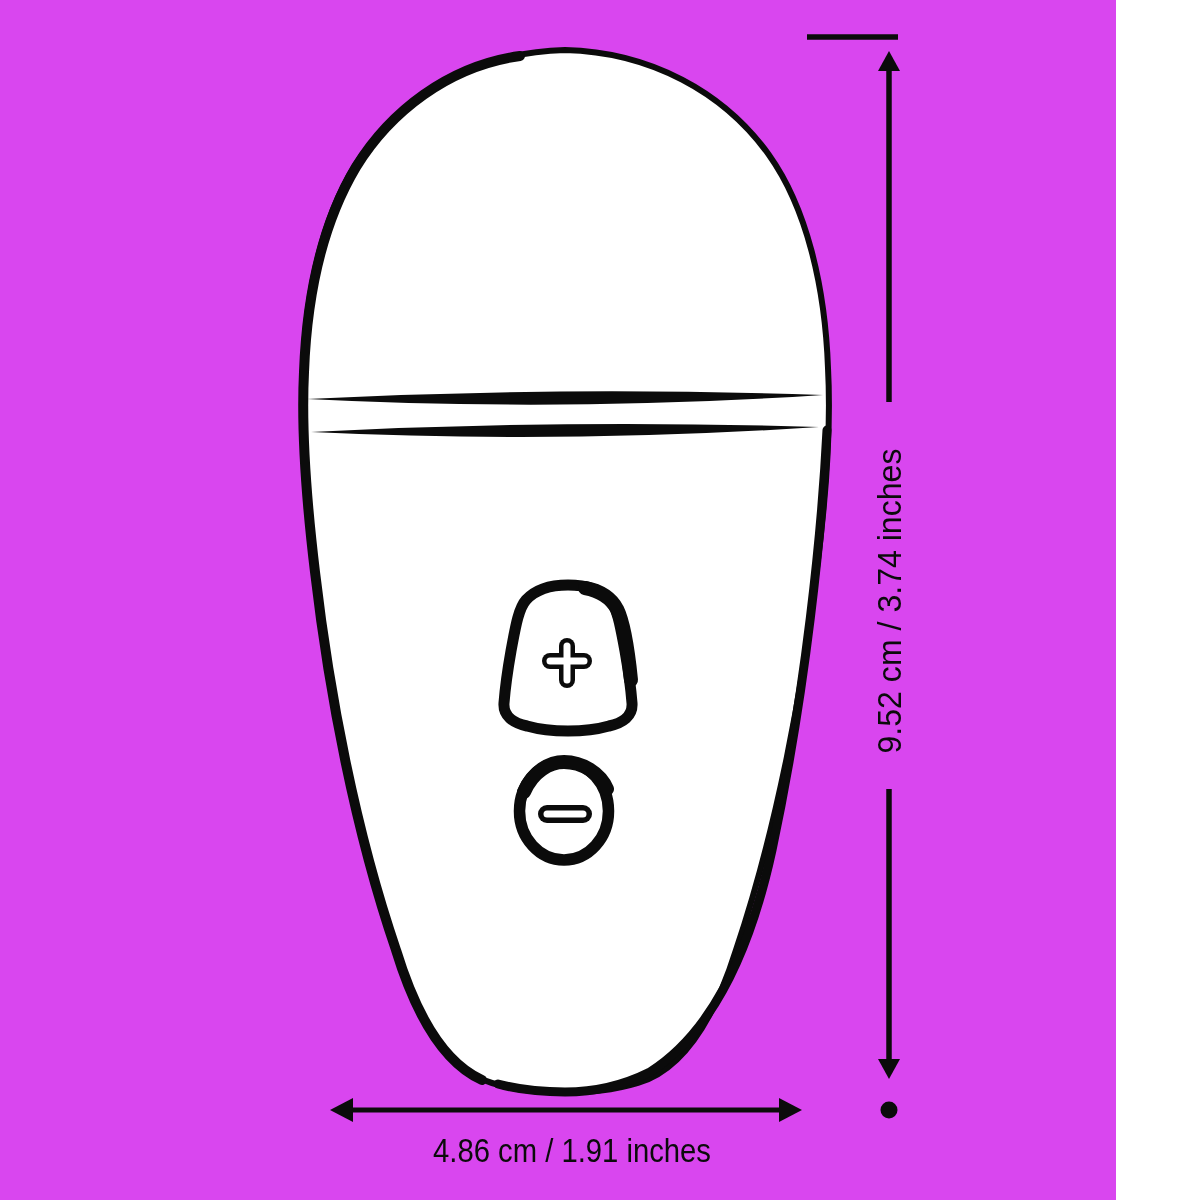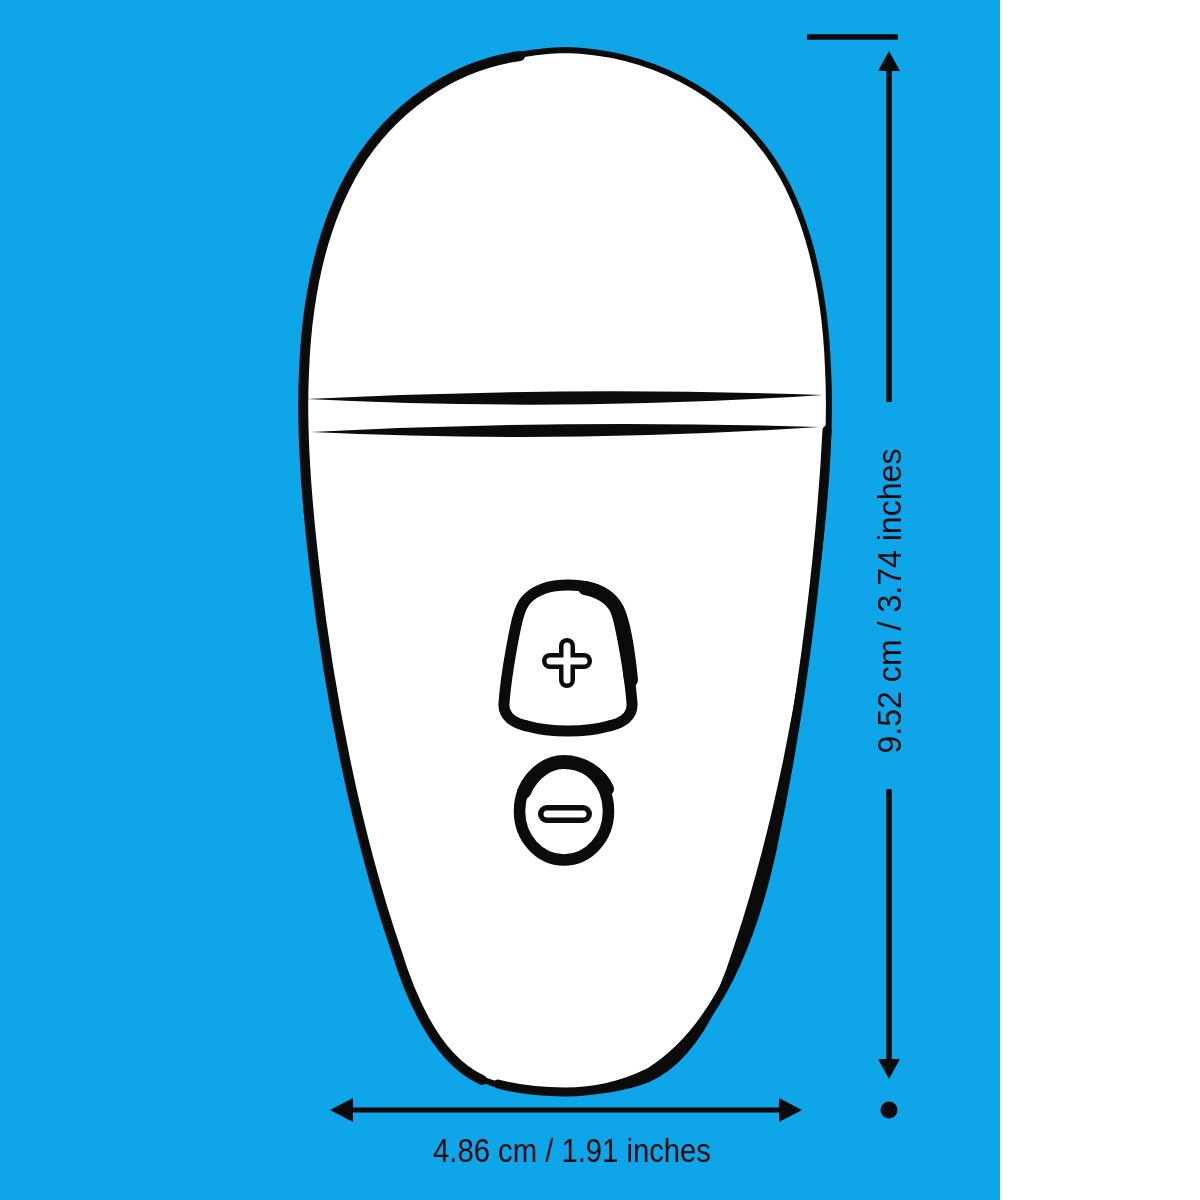--- a/index.html
+++ b/index.html
@@ -2,23 +2,23 @@
 <html><head>
 <meta charset="utf-8">
 <style>
   html, body {
     margin: 0;
     padding: 0;
     background: #ffffff;
   }
   .stage {
     position: relative;
-    width: 1000px;
+    width: 1116px;
     height: 1200px;
-    background: #0ea5e9;
+    background: #d946ef;
     overflow: hidden;
   }
   svg { display: block; }
   .dim-label {
     font-family: "Liberation Sans", sans-serif;
     font-size: 34px;
     fill: #0b0b0b;
   }
   .ink-stroke { stroke: #0b0b0b; fill: none; }
   .ink-fill   { fill: #0b0b0b; stroke: none; }

